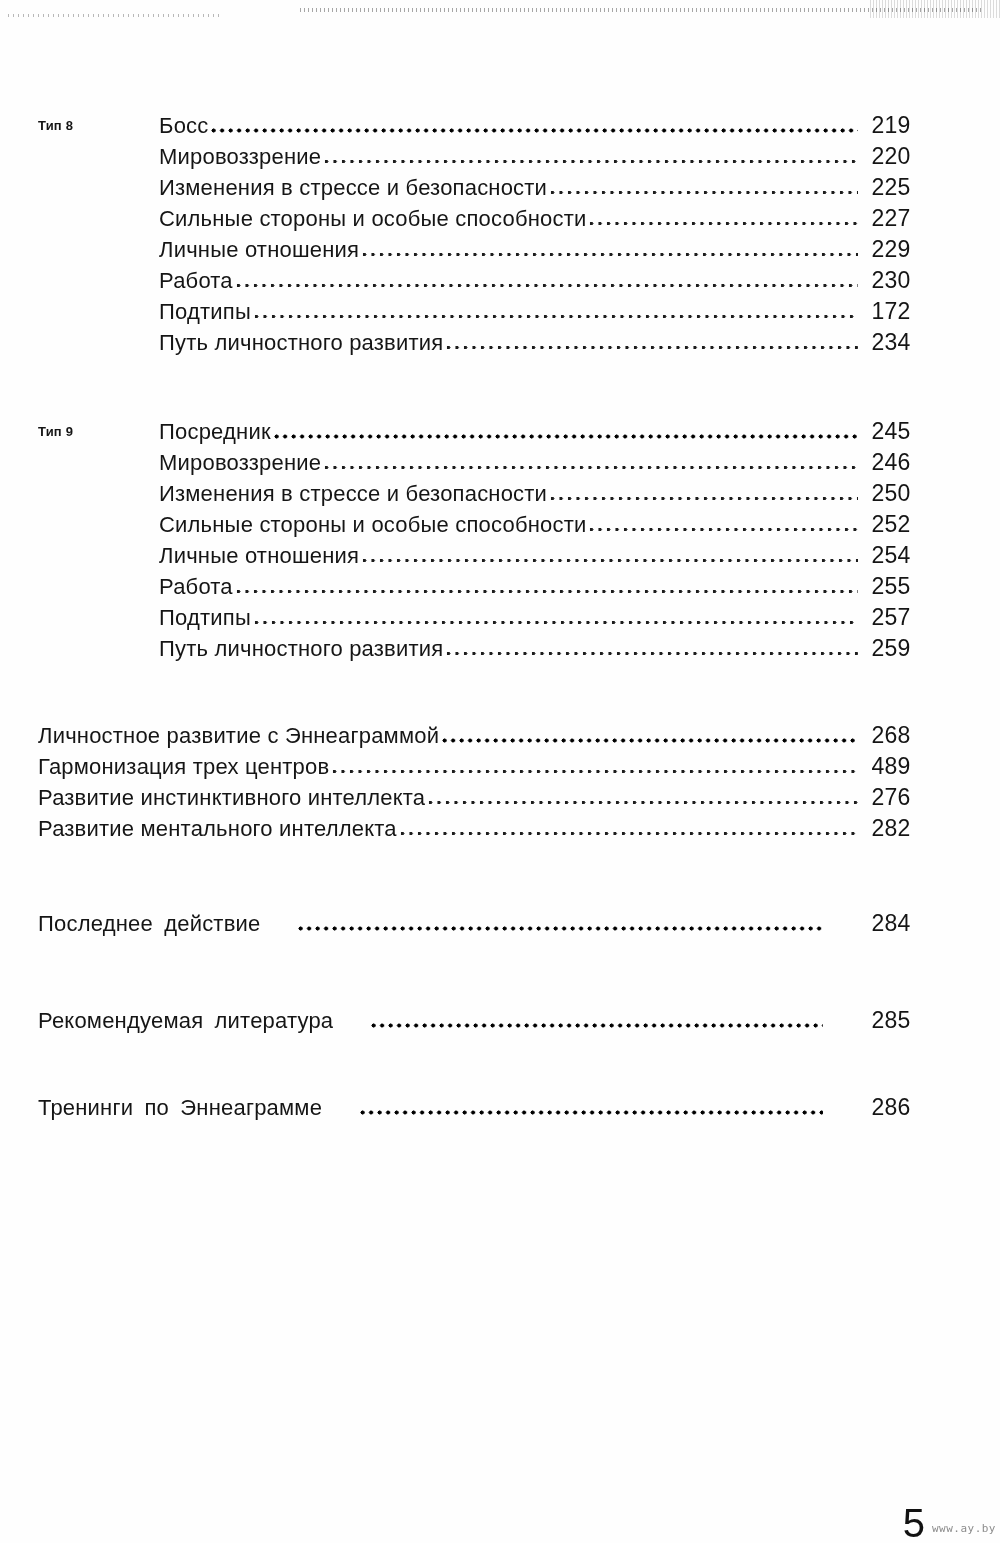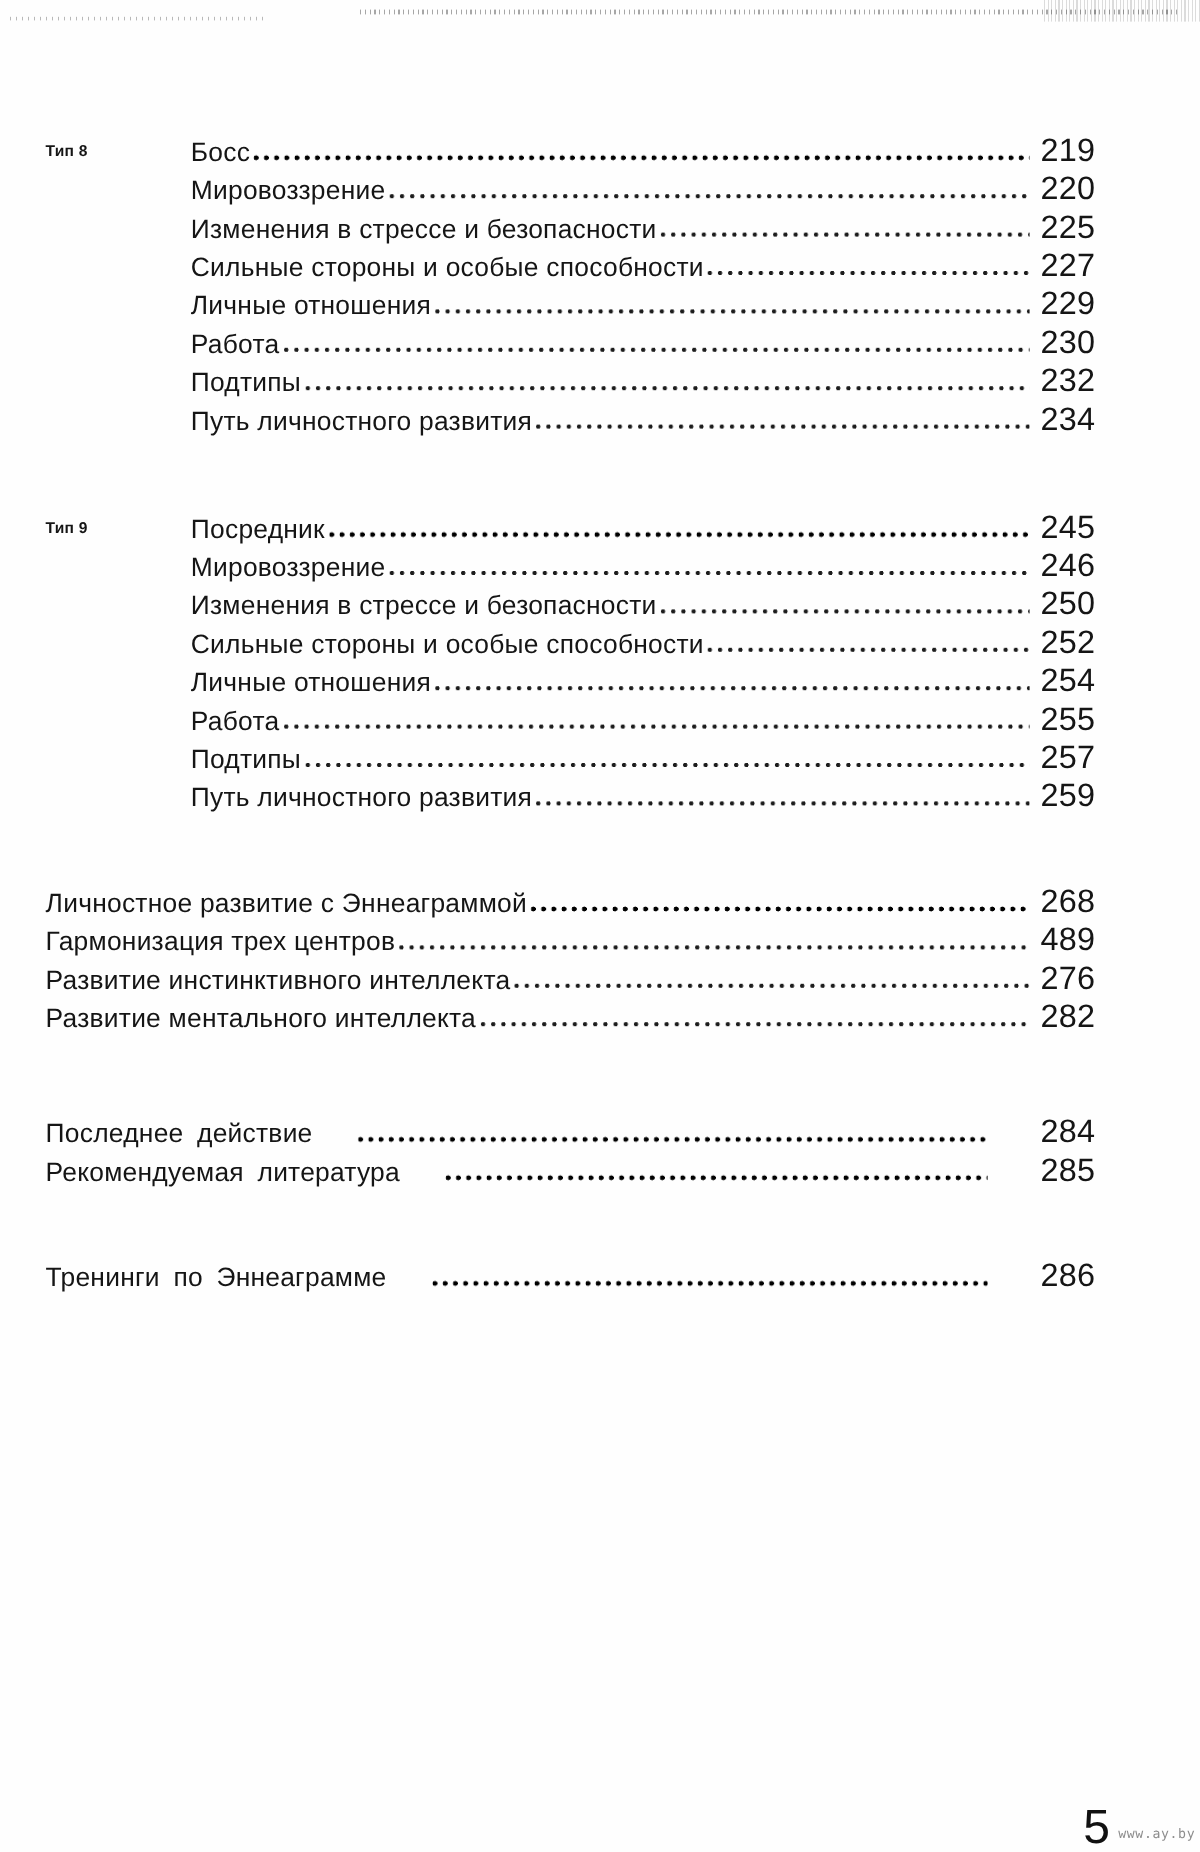--- a/index.html
+++ b/index.html
@@ -38,21 +38,21 @@
   .toc {
     position: absolute;
     left: 38px;
     top: 110px;
     width: 877px; 
   }
   .section { margin: 0; }
   .section:nth-of-type(2) { margin-top: 58px; }
   .section:nth-of-type(3) { margin-top: 56px; }
   .section:nth-of-type(4) { margin-top: 64px; }
-  .section:nth-of-type(5) { }
+  .section:nth-of-type(5) { margin-top: 66px; }
   .section:nth-of-type(6) { margin-top: 56px; }
   .section:nth-of-type(n+4) .row.bold { word-spacing: 5px; gap: 35px; }
 
   .type-section { display: flex; align-items: flex-start; }
   .side-label {
     width: 121px;
     flex: 0 0 121px;
     font-size: 13px;
     font-weight: 700;
     line-height: 31px;
@@ -80,22 +80,22 @@
     background-position: left bottom;
     min-width: 16px;
   }
   .row.bold .dots {
     background-image: radial-gradient(circle at 2.5px 2.5px, #000 1.85px, transparent 2.25px);
   }
   .row .pagenum {
     flex: 0 0 auto;
     margin-left: 7px;
     min-width: 48px;
-    text-align: left;
-    font-size: 27px;
+    text-align: center;
+    font-size: 23px;
   }
 
   
   .folio {
     position: absolute;
     right: 75px;
     bottom: 0px;
     font-size: 40px;
     font-weight: 400;
     line-height: 1;
@@ -148,21 +148,21 @@
           <span class="pagenum">229</span>
         </div>
         <div class="row">
           <span class="label">Работа</span>
           <span class="dots"></span>
           <span class="pagenum">230</span>
         </div>
         <div class="row">
           <span class="label">Подтипы</span>
           <span class="dots"></span>
-          <span class="pagenum">232</span>
+          <span class="pagenum">172</span>
         </div>
         <div class="row">
           <span class="label">Путь личностного развития</span>
           <span class="dots"></span>
           <span class="pagenum">234</span>
         </div>
       </div>
     </section>
     <section class="section type-section">
       <div class="side-label">Тип 9</div>

